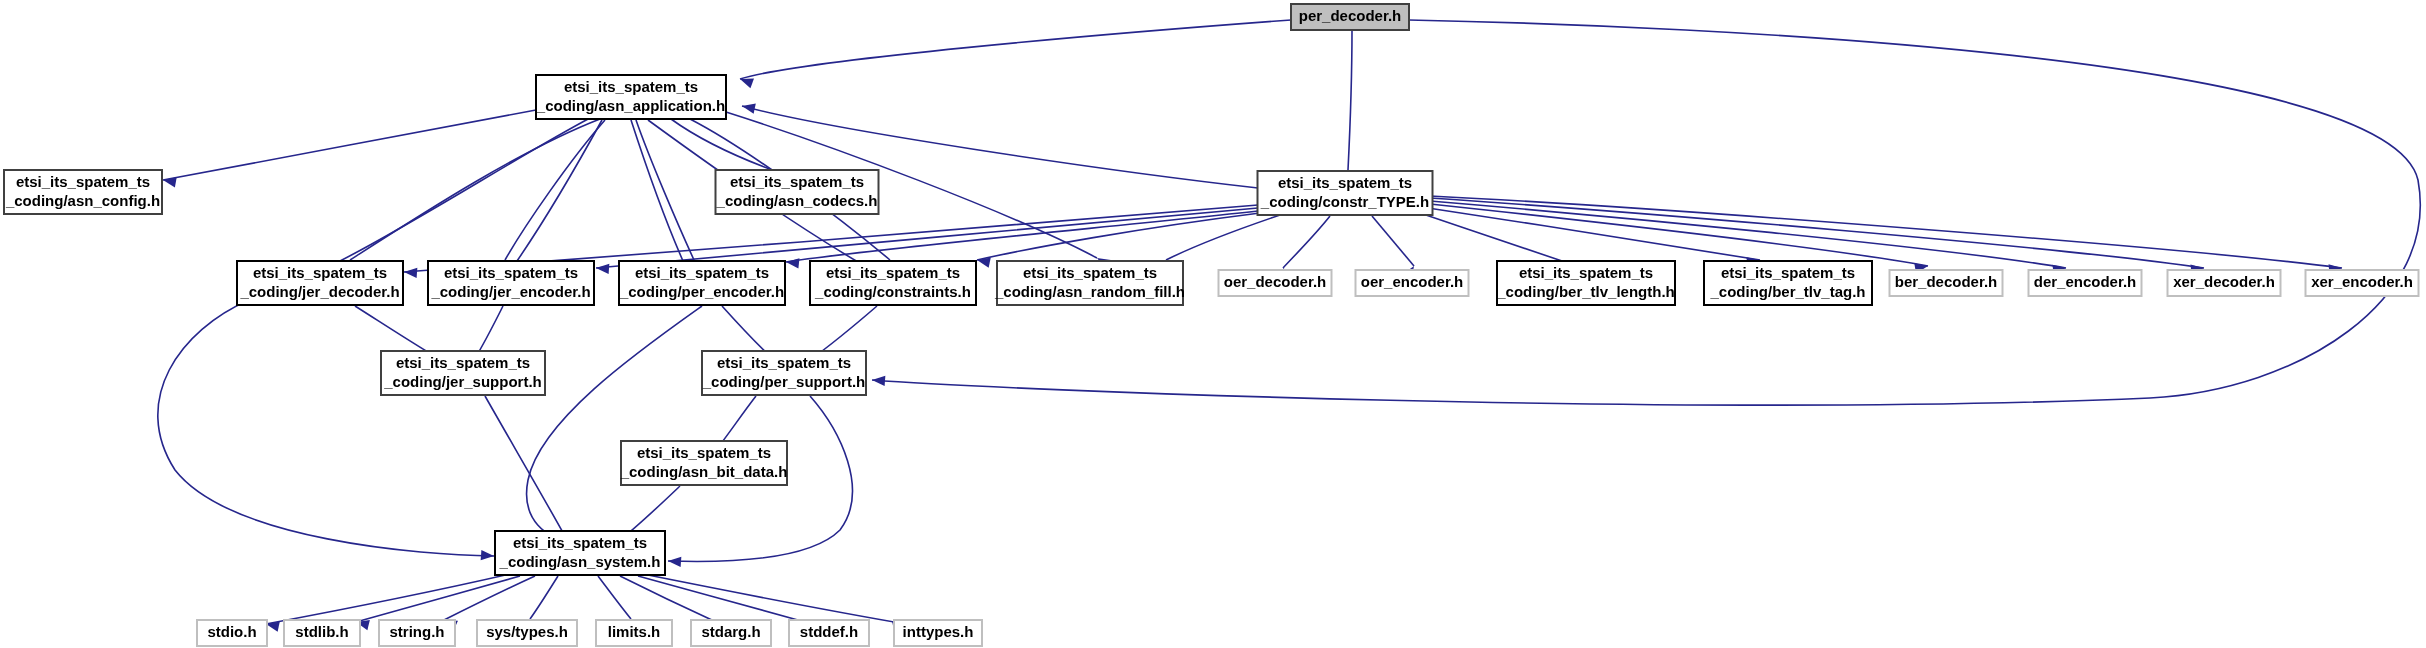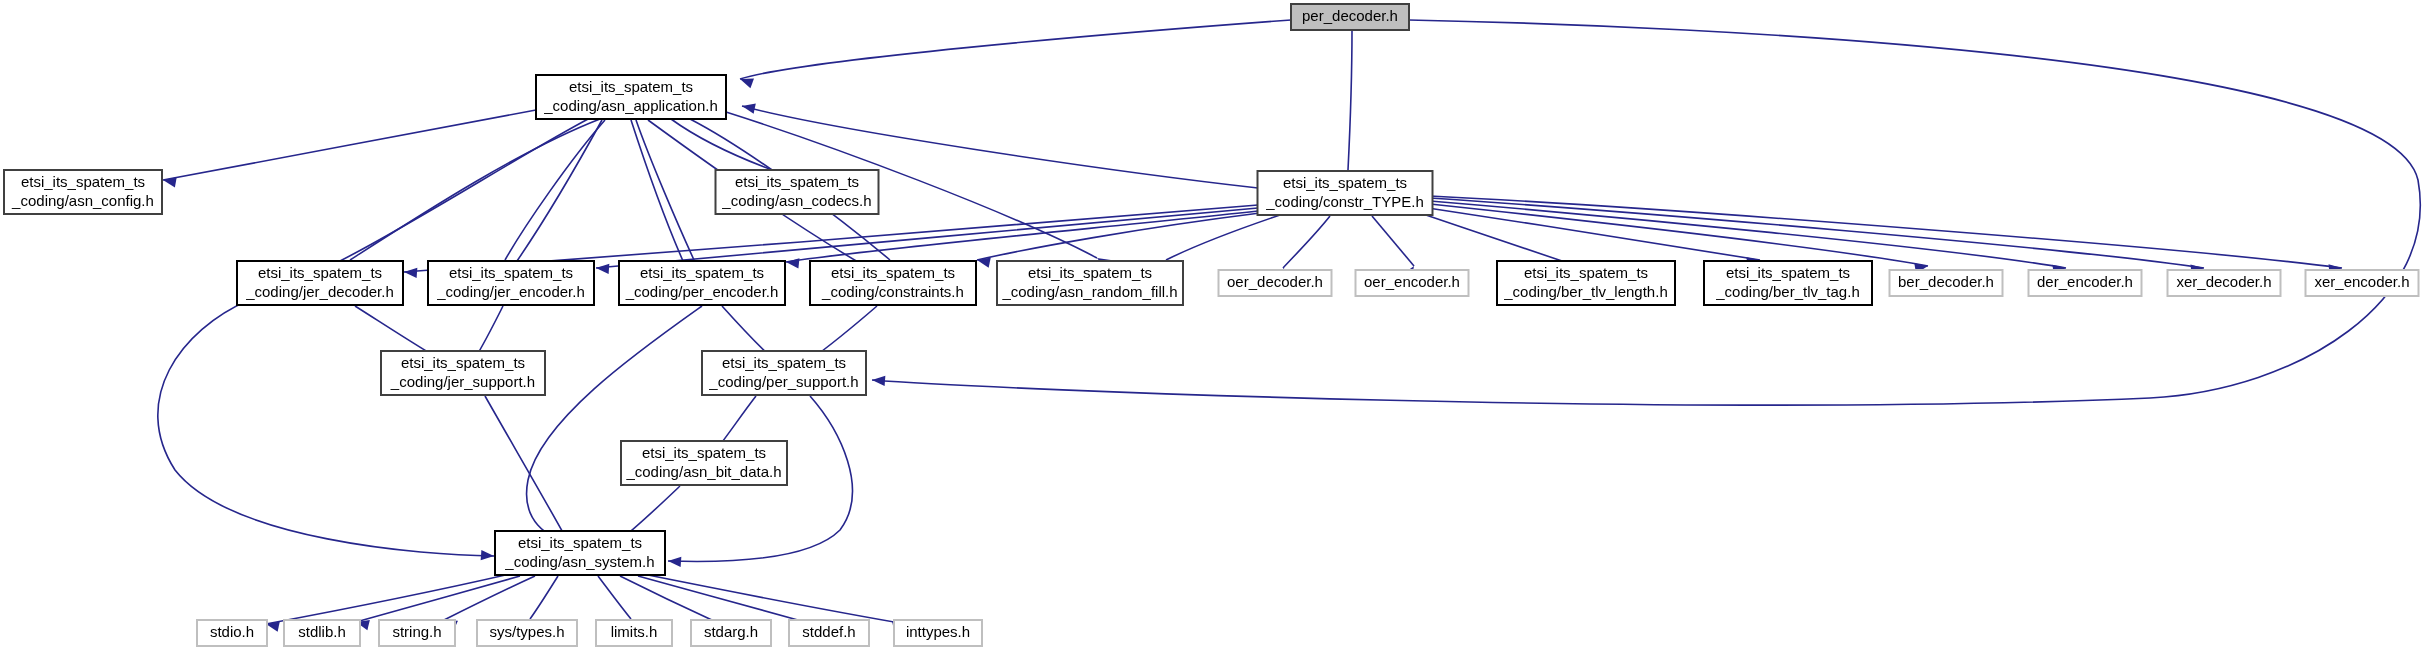--- a/index.html
+++ b/index.html
@@ -10,20 +10,21 @@
   body {
     width: 2426px;
     height: 648px;
     overflow: hidden;
     font-family: "Liberation Sans", sans-serif;
   }
   #graph-root {
     position: relative;
     width: 2426px;
     height: 468px;
+    font-weight: bold;
   }
   svg#dep-graph {
     display: block;
     width: 2426px;
     height: 648px;
   }
   .node-box {
     fill: #ffffff;
     stroke: #000000;
     stroke-width: 2px;

